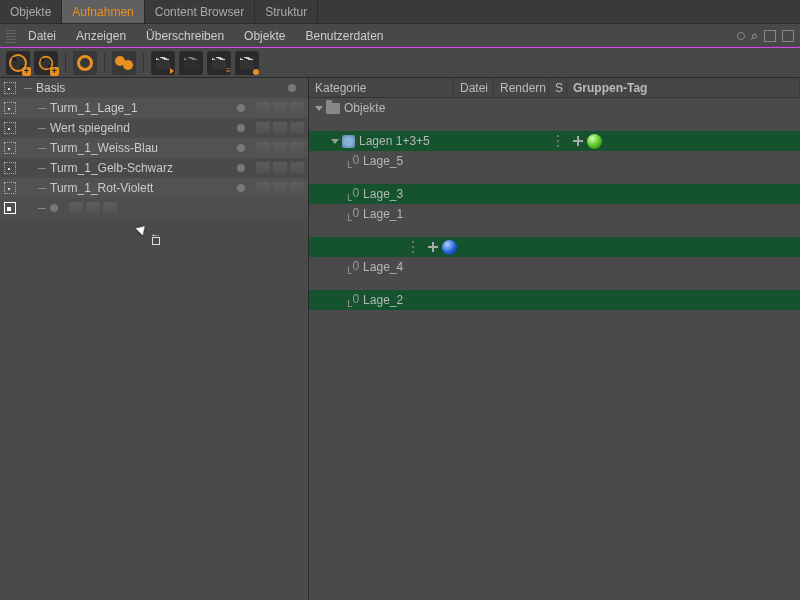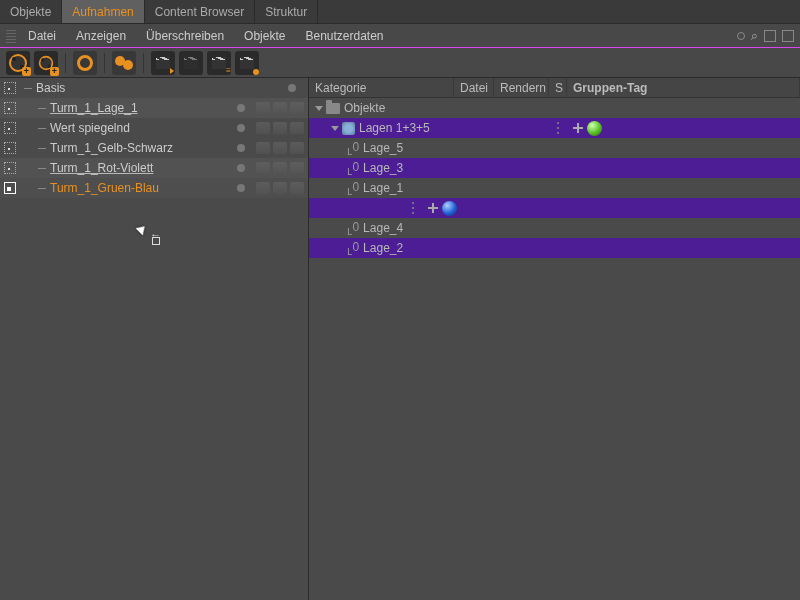--- a/index.html
+++ b/index.html
@@ -32,21 +32,21 @@
   .clap { width:14px; height:12px; background:#333; border-top:3px solid transparent; border-image: repeating-linear-gradient(45deg,#ccc,#ccc 2px,#333 2px,#333 4px) 3; }
   .plus-badge { position:absolute; bottom:-1px; right:-1px; width:9px; height:9px; background:#e89020; color:#222; font-size:9px; line-height:9px; text-align:center; border-radius:2px; font-weight:bold; display:none;}
   .with-plus .plus-badge{display:block;}
   .divider-v { width:1px; height:20px; background:#333; margin:0 3px;}
 
   .panels { display:flex; height: calc(600px - 24px - 24px - 30px); }
   .left-panel { width: 308px; background:#4a4a4a; overflow:auto; }
   .right-panel { flex:1; background:#4a4a4a; border-left:1px solid #2a2a2a; display:flex; flex-direction:column; }
   
   .row { display:flex; align-items:center; height:20px; padding:0 4px; }
-  .row.stripe { background:#525252;text-decoration:underline; }
+  .row.stripe { background:#525252; }
   .row.selected { background:#4e4e4e; }
   .target { width:12px; height:12px; margin-right:8px; }
   .target.on::before{content:"";display:block;width:10px;height:10px;border:1px dotted #aaa;position:relative;}
   .target.on::after{content:"";display:block;width:2px;height:2px;background:#ddd;position:relative;top:-6px;left:4px;}
   .target.sel::before{content:"";display:block;width:10px;height:10px;border:1px solid #fff;}
   .target.sel::after{content:"";display:block;width:4px;height:4px;background:#fff;position:relative;top:-7px;left:3px;}
   .minus { width:8px; height:1px; background:#888; margin-right:4px; flex:none;}
   .tree-lbl { color:#ccc; flex:1; }
   .tree-lbl.sel { color:#e89020; }
   .dot { width:8px; height:8px; border-radius:50%; background:#777; margin-right:8px; flex:none;}
@@ -55,21 +55,21 @@
   
   .col-head { display:flex; background:#454545; height:20px; align-items:center; border-bottom:1px solid #333;}
   .ch { padding:0 6px; border-right:1px solid #3a3a3a; color:#bbb; height:100%; display:flex; align-items:center;}
   .ch.kat{width:145px;}
   .ch.wert{width:40px;}
   .ch.bes{width:55px;}
   .ch.s{width:18px;}
   .ch.tag{flex:1;font-weight:bold;}
   
   .r-row { display:flex; align-items:center; height:20px; }
-  .r-row.stripe{background:#4c1d95;}
+  .r-row.stripe{background:#14532d;margin-top:13px;}
   .r-cell-kat{width:145px;display:flex;align-items:center;padding-left:6px;}
   .r-cell-wert{width:40px;}
   .r-cell-bes{width:55px;}
   .r-cell-s{width:18px;display:flex;align-items:center;justify-content:center;}
   .r-cell-tag{flex:1;display:flex;align-items:center;gap:4px;padding-left:6px;}
   
   .indent{width:16px;flex:none;}
   .tri{width:0;height:0;border-left:4px solid transparent;border-right:4px solid transparent;border-top:5px solid #999;margin-right:3px;flex:none;}
   .fold-ico{width:14px;height:11px;background:#888;border-radius:1px;margin-right:4px;flex:none;position:relative;}
   .fold-ico::before{content:"";position:absolute;top:-3px;left:0;width:6px;height:3px;background:#888;border-radius:1px 1px 0 0;}
@@ -176,20 +176,30 @@
         <div class="row">
           <div class="target on"></div>
           <div style="width:14px"></div>
           <div class="minus"></div>
           <div class="tree-lbl">Wert spiegelnd</div>
           <div class="dot"></div>
           <div class="mini-ico mini1"></div>
           <div class="mini-ico mini1"></div>
           <div class="mini-ico mini1"></div>
         </div>
+        <div class="row stripe">
+          <div class="target on"></div>
+          <div style="width:14px"></div>
+          <div class="minus"></div>
+          <div class="tree-lbl">Turm_1_Weiss-Blau</div>
+          <div class="dot"></div>
+          <div class="mini-ico mini1"></div>
+          <div class="mini-ico mini1"></div>
+          <div class="mini-ico mini1"></div>
+        </div>
         <div class="row">
           <div class="target on"></div>
           <div style="width:14px"></div>
           <div class="minus"></div>
           <div class="tree-lbl">Turm_1_Gelb-Schwarz</div>
           <div class="dot"></div>
           <div class="mini-ico mini1"></div>
           <div class="mini-ico mini1"></div>
           <div class="mini-ico mini1"></div>
         </div>
@@ -200,21 +210,20 @@
           <div class="tree-lbl">Turm_1_Rot-Violett</div>
           <div class="dot"></div>
           <div class="mini-ico mini1"></div>
           <div class="mini-ico mini1"></div>
           <div class="mini-ico mini1"></div>
         </div>
         <div class="row selected">
           <div class="target sel"></div>
           <div style="width:14px"></div>
           <div class="minus"></div>
-          <div class="tree-lbl sel">Turm_1_Gruen-Blau</div>
           <div class="dot"></div>
           <div class="mini-ico mini1"></div>
           <div class="mini-ico mini1"></div>
           <div class="mini-ico mini1"></div>
         </div>
       </div>
   </div>
 
   <div class="right-panel">
     <div class="col-head">

